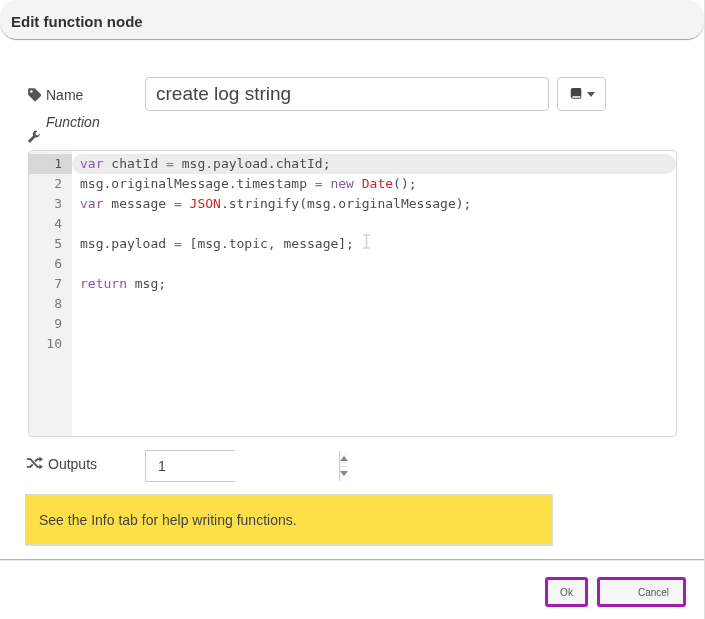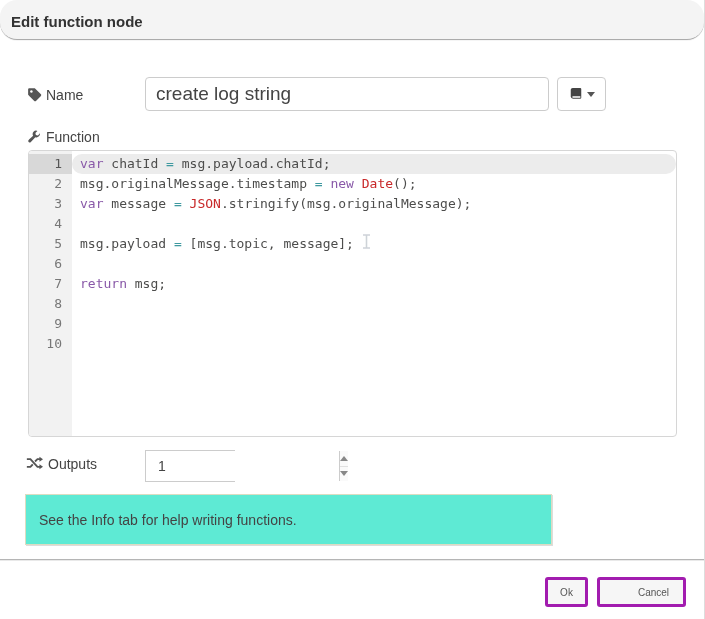--- a/index.html
+++ b/index.html
@@ -86,21 +86,21 @@
   }
   .spinner-buttons { width:18px; border-left:1px solid #ccc; display:flex; flex-direction:column; }
   .spin-btn { flex:1; display:flex; align-items:center; justify-content:center; background:#fafafa; cursor:pointer; }
   .spin-btn.up { border-bottom:1px solid #e0e0e0; }
   .tri-up { width:0; height:0; border-left:4px solid transparent; border-right:4px solid transparent; border-bottom:5px solid #888; }
   .tri-down { width:0; height:0; border-left:4px solid transparent; border-right:4px solid transparent; border-top:5px solid #888; }
 
   
   .tip-box {
     position:absolute; left:25px; top:494px; width:527px; height:51px;
-    background:#5eead4; border:1px solid #dcdcc2;
+    background:#fde047; border:1px solid #dcdcc2;
     box-shadow:1px 1px 0 #dcdcdc;
     display:flex; align-items:center; padding-left:13px;
     font-size:14px; color:#444;
   }
 
   
   .footer-divider {
     position:absolute; left:0; top:559px; width:100%; height:1px;
     background:#b5b5b5; box-shadow:0 1px 0 #e9e9e9;
   }
@@ -138,21 +138,21 @@
         </svg>
     </span>
     <span class="caret-down"></span>
   </div>
 
   <span class="row-icon" style="left:27px; top:130px; width:14px; height:14px;">
     <svg viewBox="0 0 16 16">
         <path d="M14.6 3.2 a4 4 0 0 1 -5.1 5.0 L4.4 13.8 a1.75 1.75 0 0 1 -2.5 -2.5 L7.0 6.7 A4 4 0 0 1 11.9 1.0 L9.6 3.3 l0.5 2.4 2.4 0.5 2.1-2.1 z" fill="currentColor"></path>
       </svg>
   </span>
-  <span class="row-label" style="left:46px; top:129px;">Function</span>
+  <span class="row-label" style="left:46px; top:114px;font-style:italic;">Function</span>
 
   <div class="editor">
     <div class="gutter">
         <div class="gutter-cell active">1</div>
         <div class="gutter-cell">2</div>
         <div class="gutter-cell">3</div>
         <div class="gutter-cell">4</div>
         <div class="gutter-cell">5</div>
         <div class="gutter-cell">6</div>
         <div class="gutter-cell">7</div>

